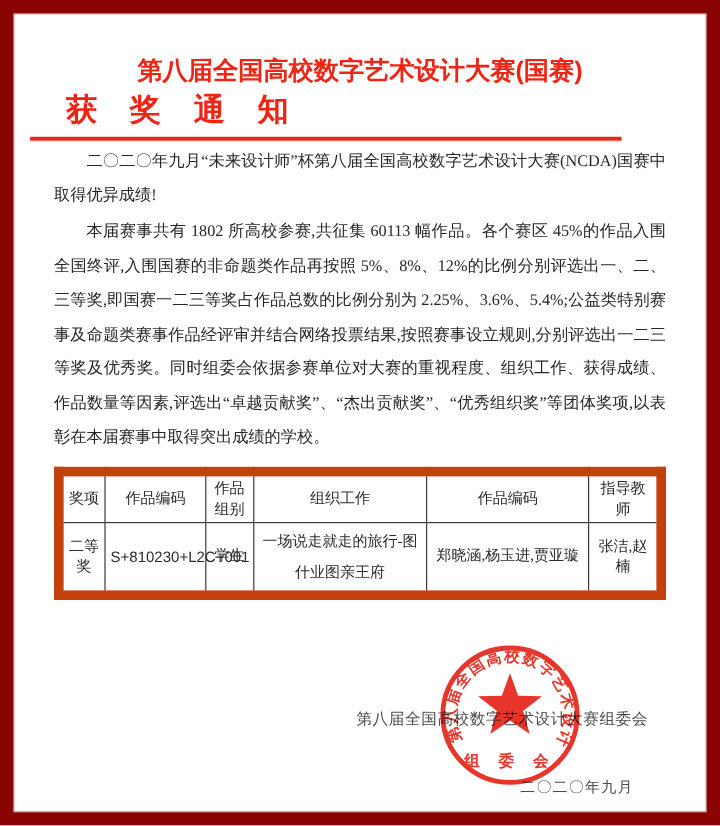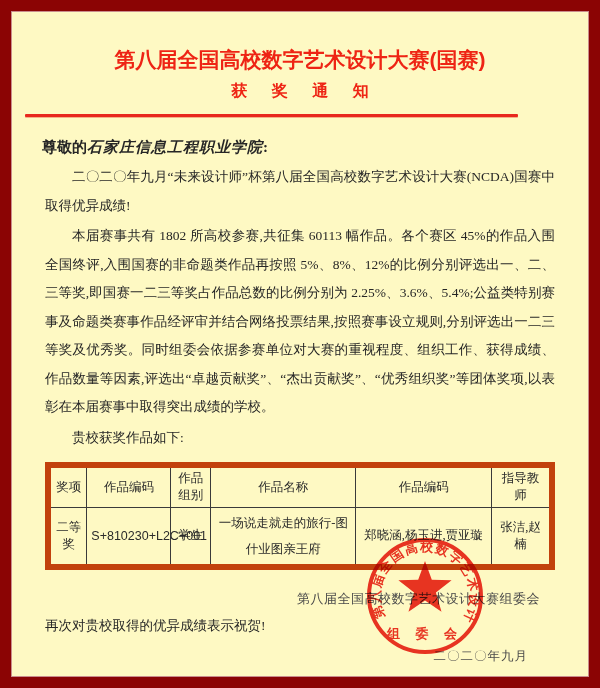--- a/index.html
+++ b/index.html
@@ -1,36 +1,36 @@
 <!DOCTYPE html>
 <html><head>
 <meta charset="utf-8">
 <style>
   html,body{margin:0;padding:0;}
   body{width:600px;height:688px;font-family:"Liberation Serif","DejaVu Serif",serif;}
   .frame{width:600px;height:688px;background:#8b0404;box-sizing:border-box;padding:12px;}
-  .page{width:100%;height:100%;background:#fef9c3;box-sizing:border-box;position:relative;
+  .page{width:100%;height:100%;background:#ffffff;box-sizing:border-box;position:relative;
         box-shadow:0 0 0 1px rgba(255,255,255,0.55);overflow:hidden;color:#262626;}
   .content{padding:35px 33px 0 33px;}
   .title1{color:#ee2414;font-family:"Liberation Sans","DejaVu Sans",sans-serif;font-weight:bold;
           font-size:21px;line-height:26px;text-align:center;margin:0;}
   .title2{color:#ee2414;font-family:"Liberation Sans","DejaVu Sans",sans-serif;font-weight:bold;
-          font-size:16px;line-height:26px;text-align:center;letter-spacing:10px;margin:5px 0 10px 0;text-indent:10px;}
+          font-size:26px;line-height:26px;letter-spacing:10px;margin:5px 0 10px 0;text-indent:10px;}
   .rule{height:3px;width:493px;margin:9px 0 0 -20px;background:#e8281e;border-radius:1px;
         box-shadow:0 1px 0 rgba(232,40,30,.35);}
   .salutation{margin:17px 0 0 -3px;font-size:15px;line-height:26px;}
   .salut-prefix{font-weight:bold;}
   .salut-school{font-weight:bold;font-style:italic;letter-spacing:1px;}
   .salut-colon{font-weight:bold;}
   .para{font-size:13.5px;line-height:28.5px;text-align:justify;text-indent:2em;margin:2px 0 0 0;}
   .lead{margin-top:3px;}
   table.awards{border-collapse:collapse;width:100%;margin-top:10px;table-layout:fixed;}
   table.awards th,table.awards td{border:1px solid #3a3a3a;font-size:12.5px;text-align:center;
         padding:2px 4px;font-weight:normal;color:#2b2b2b;}
-  table.awards{border:6px solid #c2410c;}
+  table.awards{border:8px solid #c2410c;}
   table.awards thead tr{height:42px;}
   table.awards tbody tr{height:44px;}
   td.code{font-weight:bold;font-family:"Liberation Sans","DejaVu Sans",sans-serif;font-size:12px;}
   td.worktitle{text-align:left;padding:4px 12px;line-height:26px;}
   .c0{width:7.7%;}.c1{width:16.7%;}.c2{width:7.9%;}.c3{width:28.8%;}.c4{width:26.9%;}.c5{width:12.0%;}
   .closing{font-size:13.5px;line-height:28px;margin-top:42px;}
   .sig-org{position:absolute;top:578px;right:48px;font-size:13px;color:#4a4a4a;letter-spacing:0.5px;}
   .sig-date{position:absolute;top:636px;right:60px;font-size:12.5px;color:#4a4a4a;letter-spacing:1px;}
   .seal{position:absolute;left:348px;top:519px;mix-blend-mode:multiply;}
   .seal text{font-family:"Liberation Sans","DejaVu Sans",sans-serif;}
@@ -39,60 +39,55 @@
 <body>
 
 <div class="frame">
   <div class="page">
     <div class="content">
 
       <h1 class="title1">第八届全国高校数字艺术设计大赛(国赛)</h1>
       <h2 class="title2">获 奖 通 知</h2>
       <div class="rule"></div>
 
-      <div class="salutation">
-        <span class="salut-prefix">尊敬的</span><span class="salut-school">石家庄信息工程职业学院</span><span class="salut-colon">:</span>
-      </div>
 
       <p class="para lead">二〇二〇年九月“未来设计师”杯第八届全国高校数字艺术设计大赛(NCDA)国赛中取得优异成绩!</p>
       <p class="para">本届赛事共有 1802 所高校参赛,共征集 60113 幅作品。各个赛区 45%的作品入围全国终评,入围国赛的非命题类作品再按照 5%、8%、12%的比例分别评选出一、二、三等奖,即国赛一二三等奖占作品总数的比例分别为 2.25%、3.6%、5.4%;公益类特别赛事及命题类赛事作品经评审并结合网络投票结果,按照赛事设立规则,分别评选出一二三等奖及优秀奖。同时组委会依据参赛单位对大赛的重视程度、组织工作、获得成绩、作品数量等因素,评选出“卓越贡献奖”、“杰出贡献奖”、“优秀组织奖”等团体奖项,以表彰在本届赛事中取得突出成绩的学校。</p>
-      <p class="para">贵校获奖作品如下:</p>
 
       <table class="awards">
         <colgroup>
           <col class="c0">
             <col class="c1">
             <col class="c2">
             <col class="c3">
             <col class="c4">
             <col class="c5">
         </colgroup>
         <thead>
           <tr>
             <th>奖项</th>
             <th>作品编码</th>
             <th>作品组别</th>
-            <th>作品名称</th>
+            <th>组织工作</th>
             <th>作品编码</th>
             <th>指导教师</th>
           </tr>
         </thead>
         <tbody>
           <tr>
             <td>二等奖</td>
             <td class="code">S+810230+L2C+001</td>
             <td>学生</td>
             <td class="worktitle">一场说走就走的旅行-图什业图亲王府</td>
             <td>郑晓涵,杨玉进,贾亚璇</td>
             <td>张洁,赵楠</td>
           </tr>
         </tbody>
       </table>
 
-      <p class="closing">再次对贵校取得的优异成绩表示祝贺!</p>
     </div>
 
     <div class="sig-org">第八届全国高校数字艺术设计大赛组委会</div>
     <div class="sig-date">二〇二〇年九月</div>
 
     <svg class="seal" width="130" height="130" viewBox="0 0 130 130">
       <circle cx="65" cy="65" r="56" fill="none" stroke="#e8352b" stroke-width="4"></circle>
       <path id="sealArc" d="M 26 87.5 A 45 45 0 1 1 104 87.5" fill="none"></path>
       <text font-size="13" fill="#e8352b" font-weight="bold" letter-spacing="1.5">
         <textPath href="#sealArc" startOffset="2">第八届全国高校数字艺术设计大赛</textPath>

